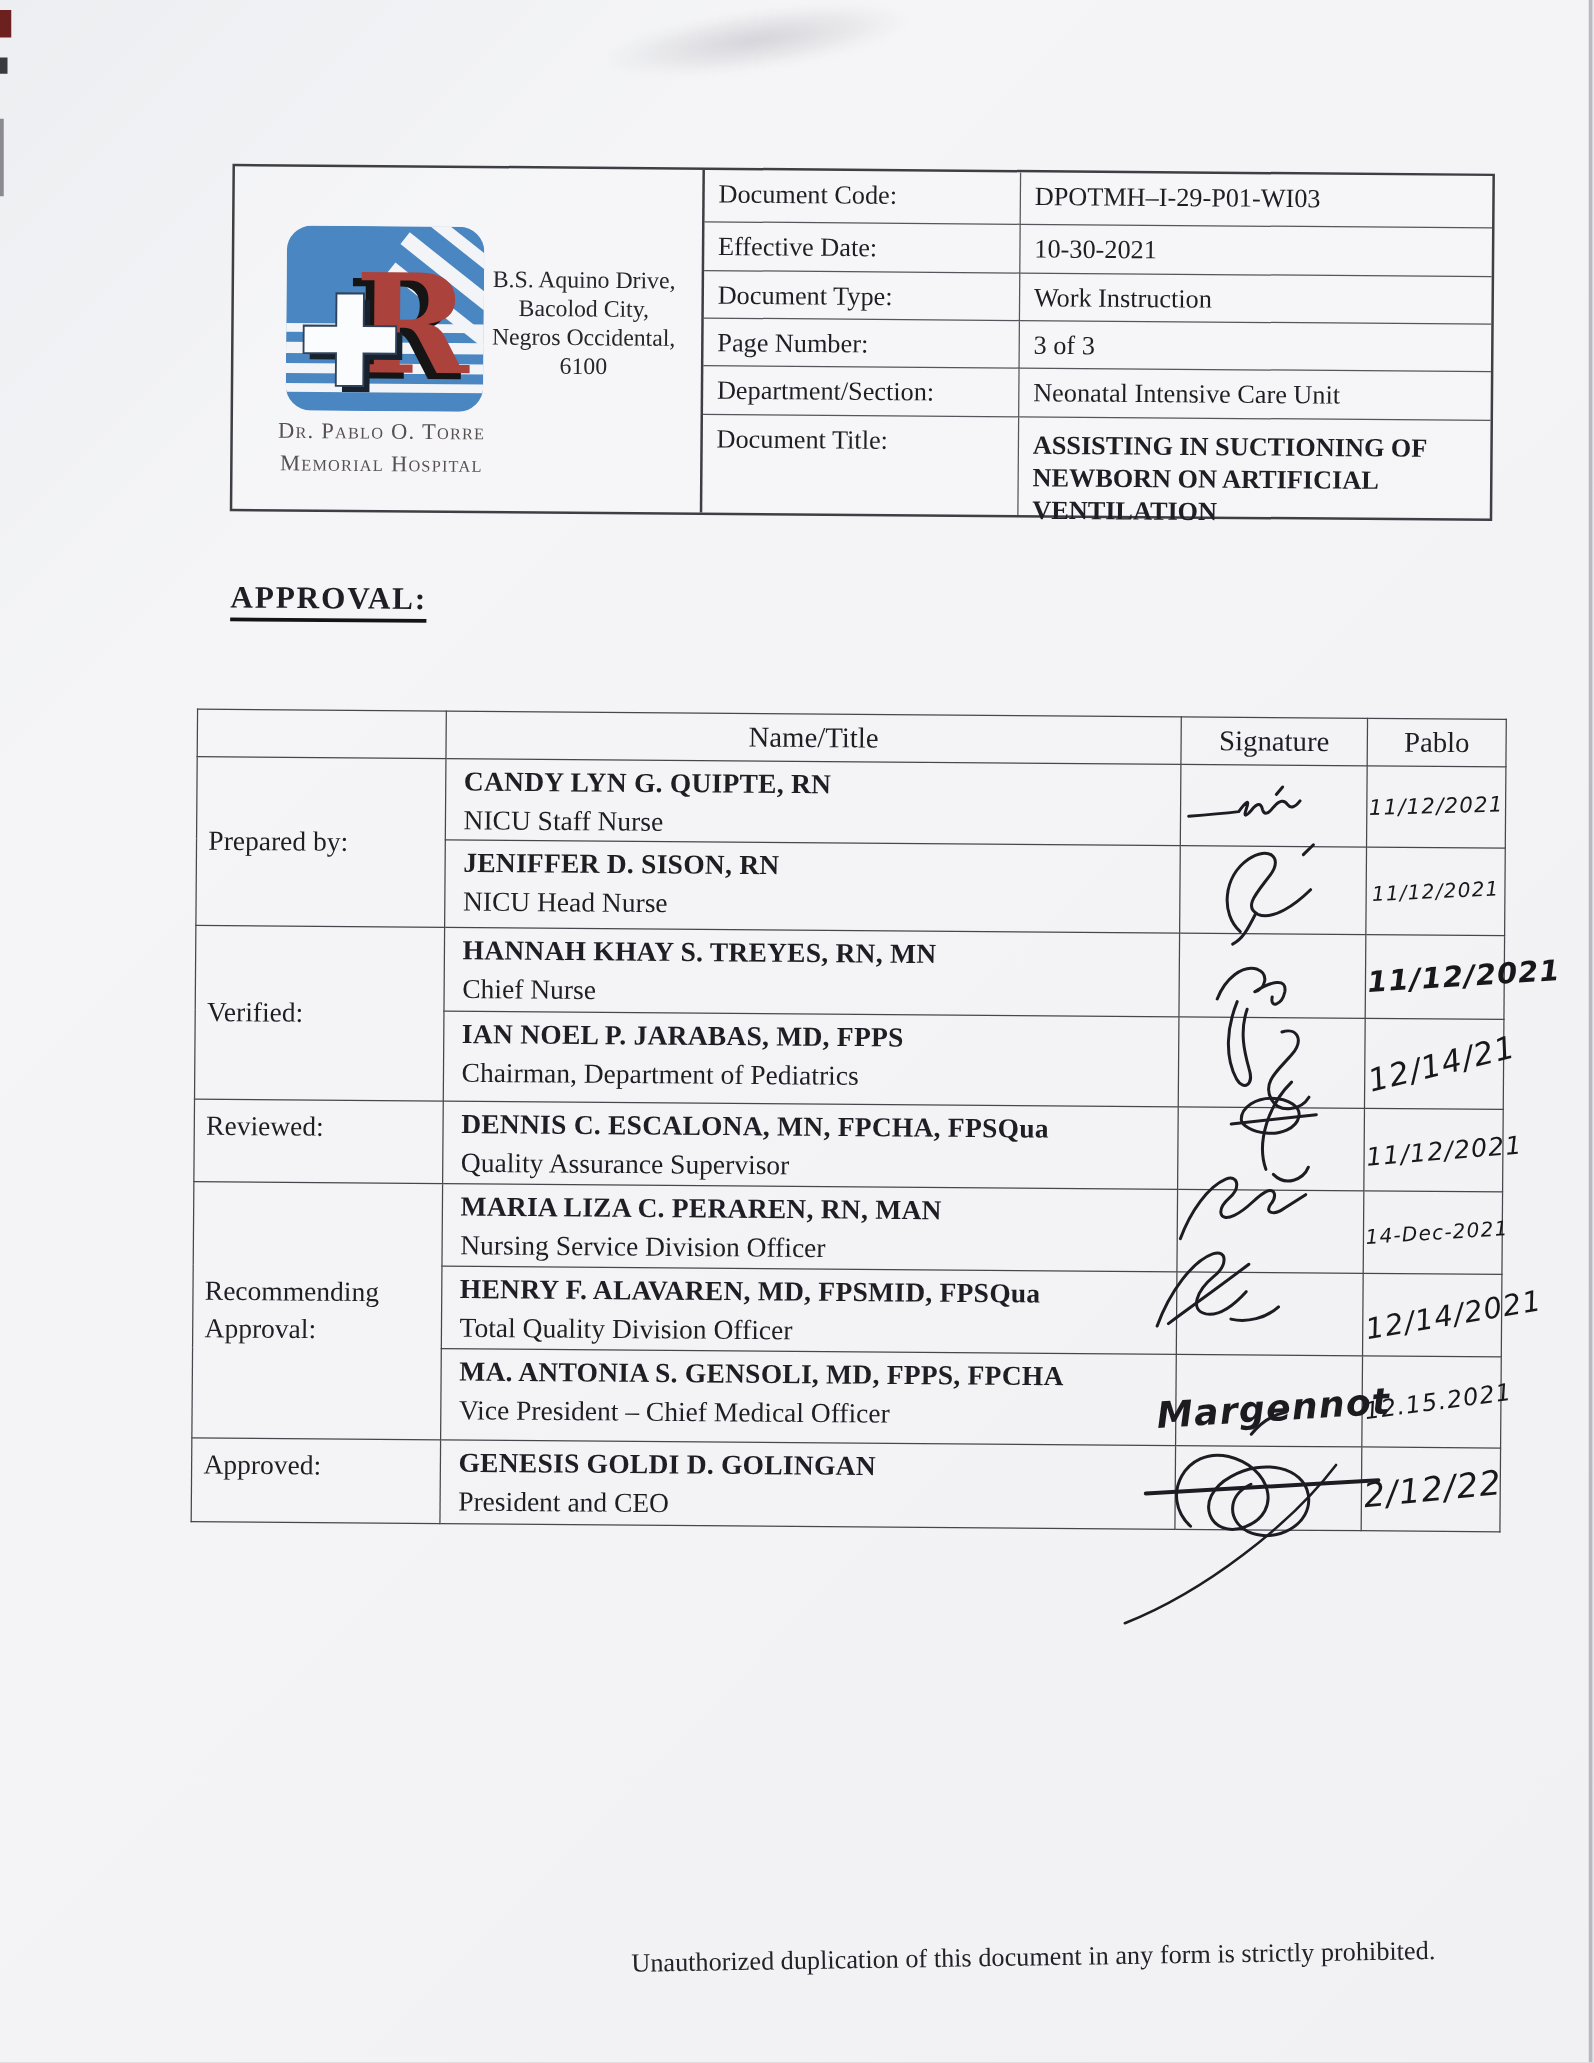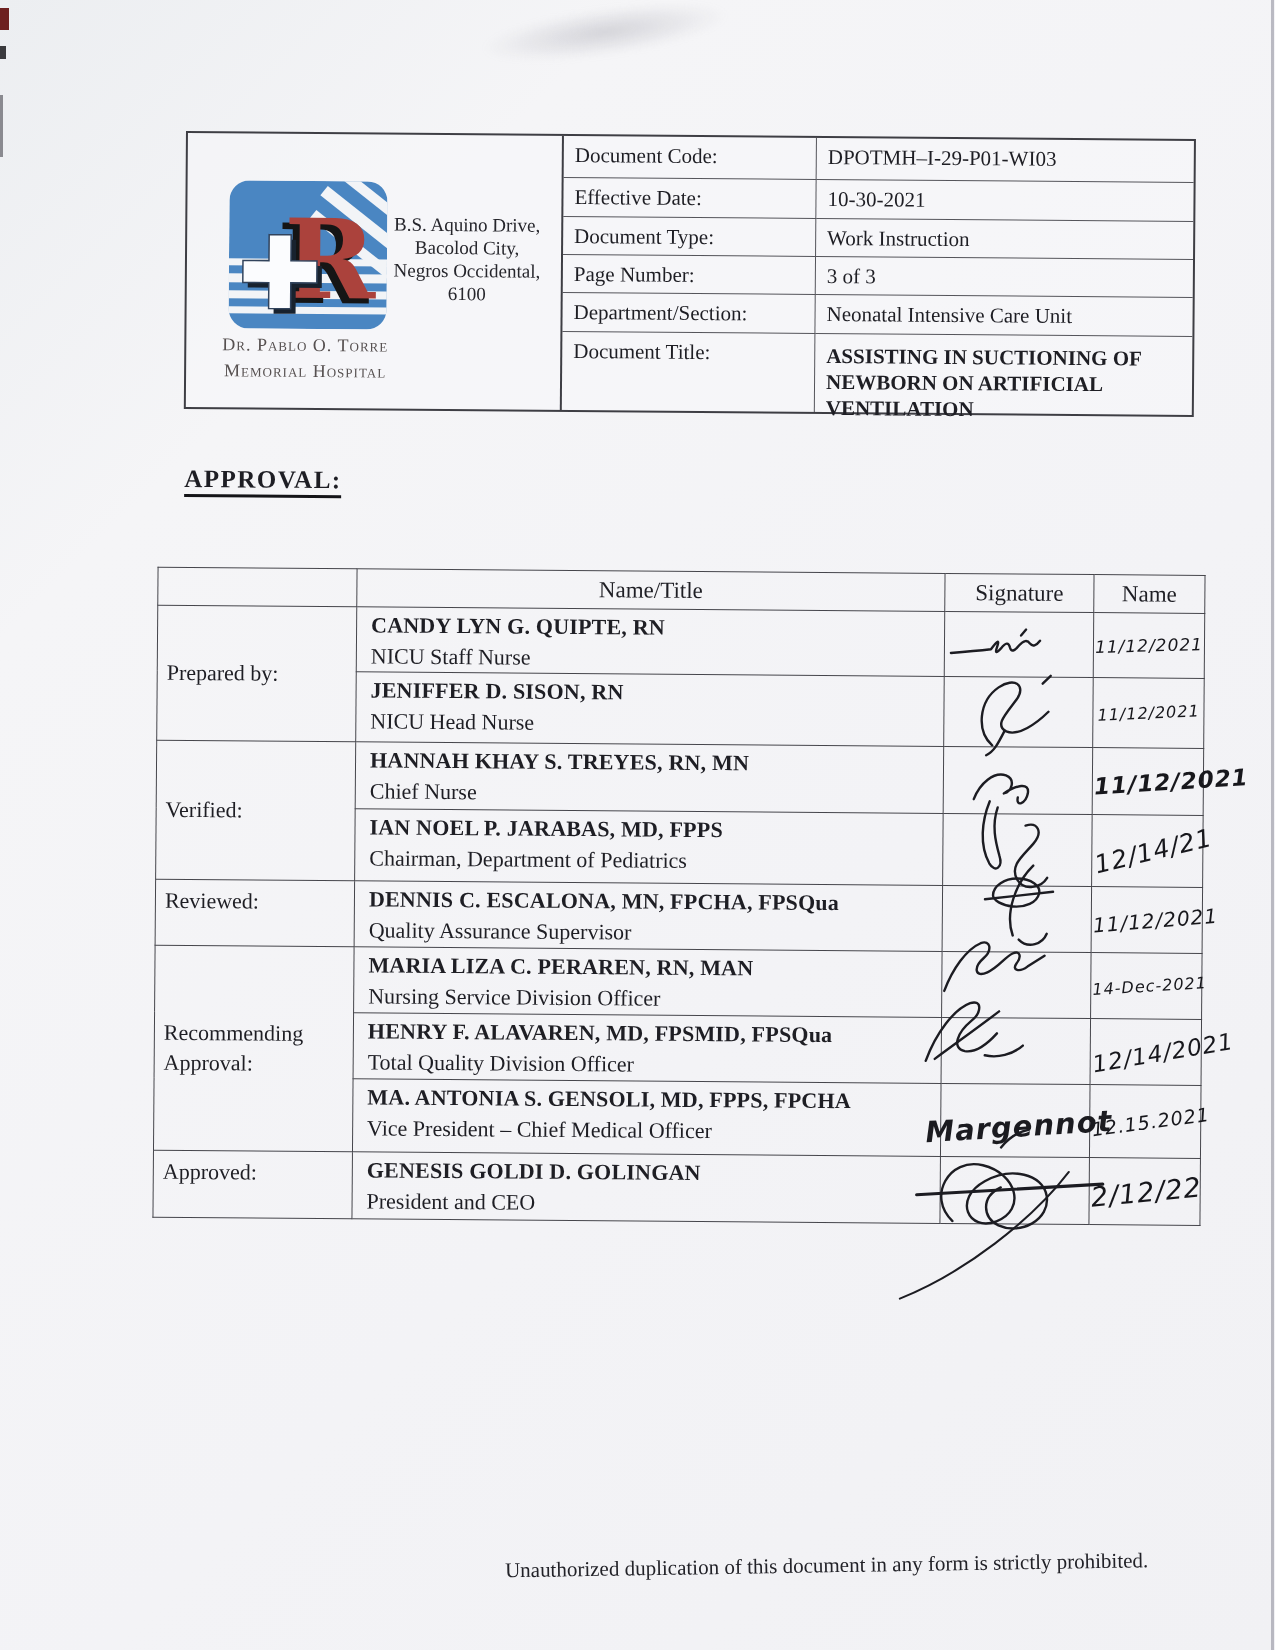--- a/index.html
+++ b/index.html
@@ -146,21 +146,21 @@
             <col style="width:199px">
             <col style="width:588px">
             <col style="width:149px">
             <col style="width:111px">
           </colgroup>
         <tbody>
             <tr style="height:38px">
           <td></td>
           <td class="th-cell">Name/Title</td>
           <td class="th-cell">Signature</td>
-          <td class="th-cell">Name</td>
+          <td class="th-cell">Pablo</td>
         </tr>
         <tr style="height:65px">
           <td class="role" rowspan="2">Prepared by:</td>
           <td class="namecell">
             <div class="nm">CANDY LYN G. QUIPTE, RN</div>
             <div class="tt">NICU Staff Nurse</div>
           </td>
           <td></td>
           <td class="datecell"><span class="hw d1">11/12/2021</span></td>
         </tr>

